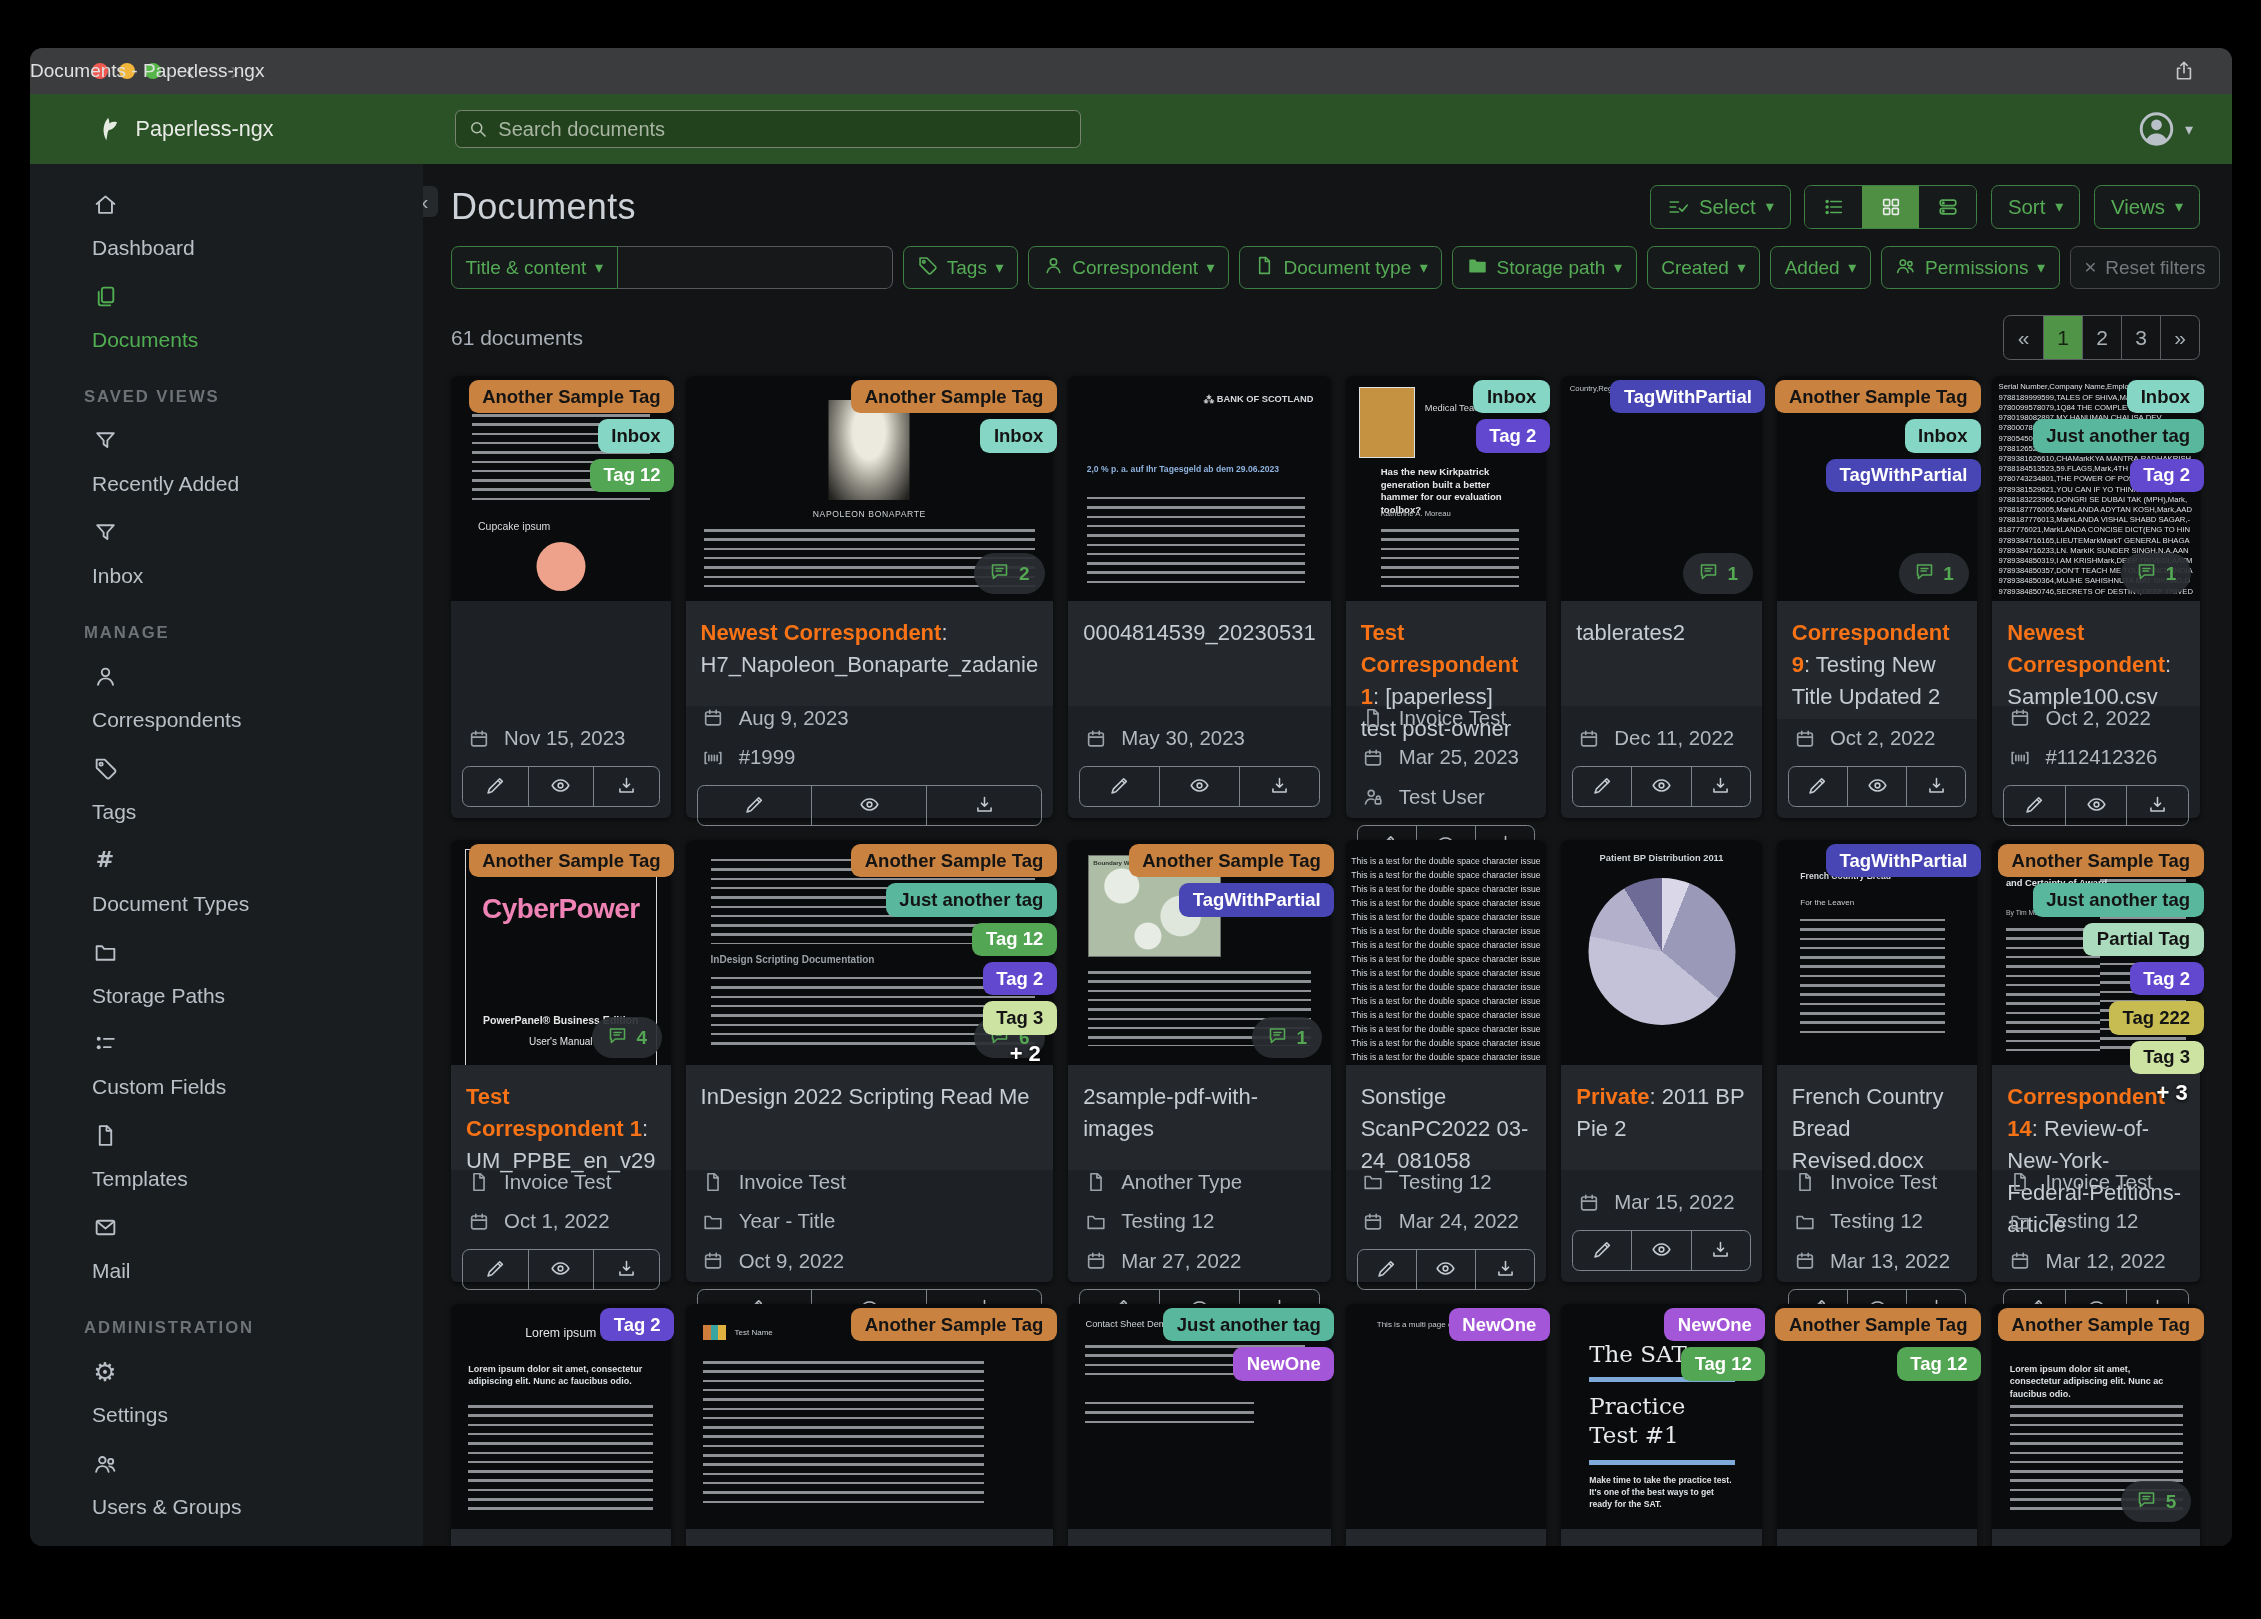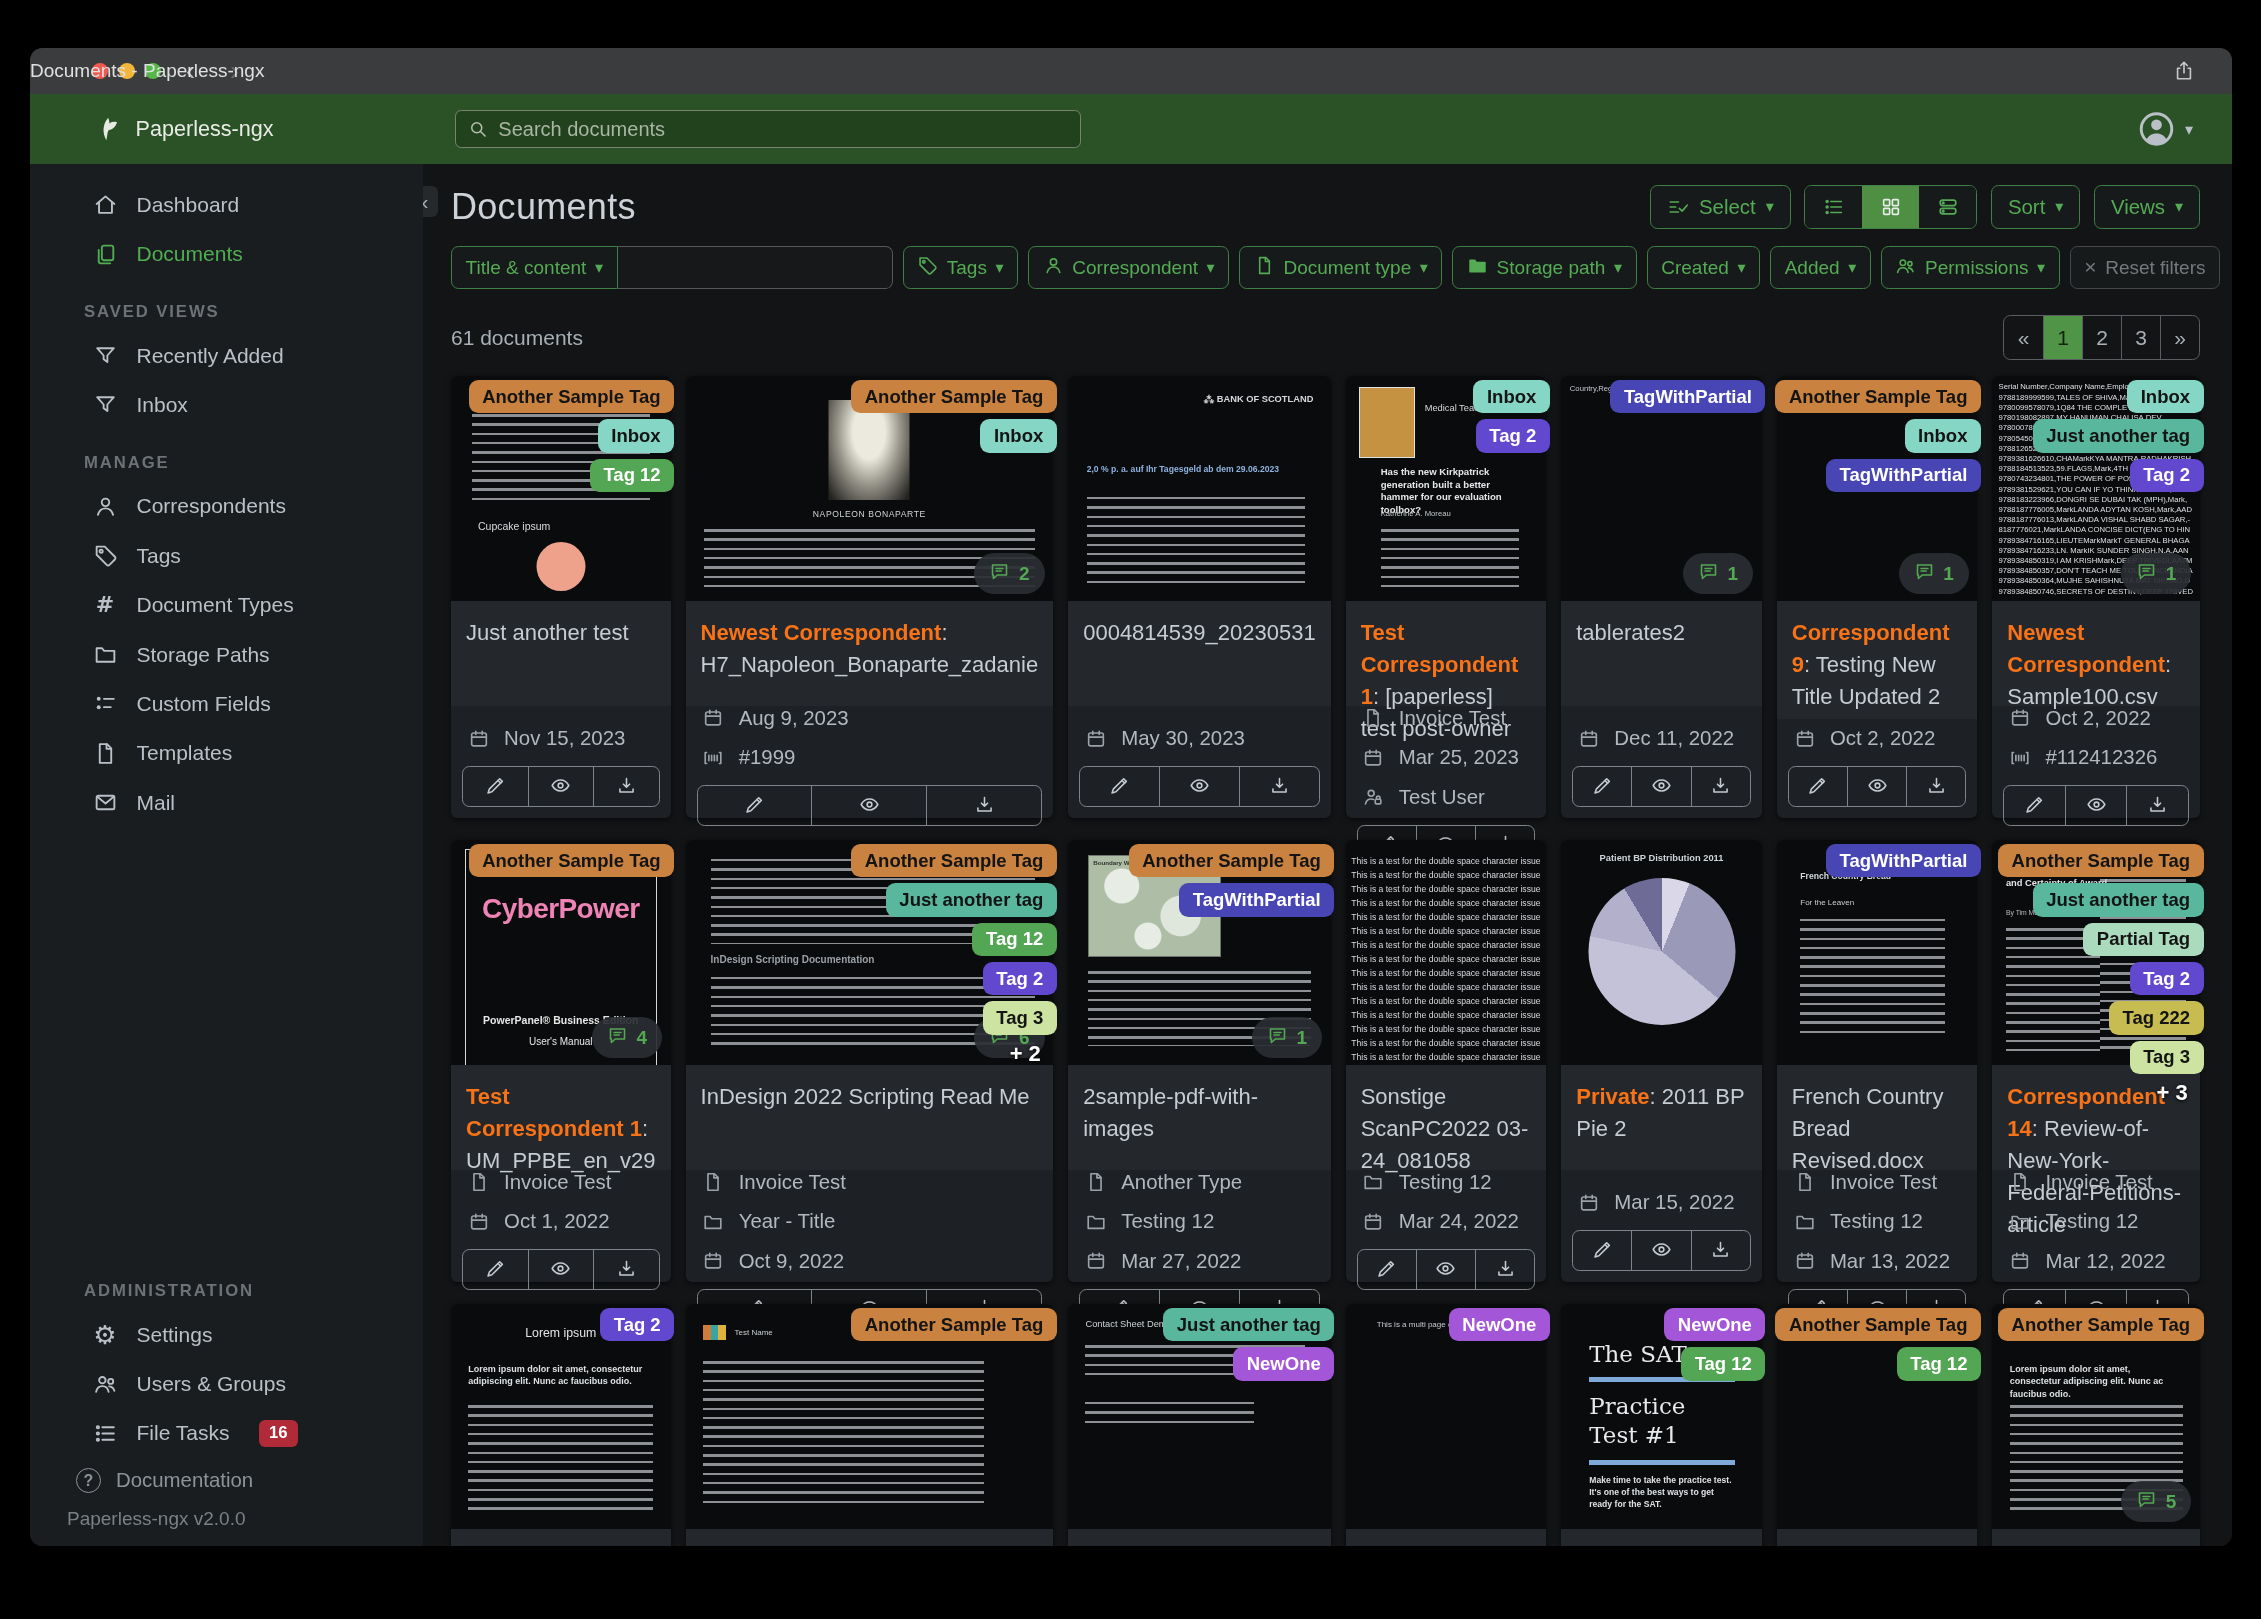--- a/index.html
+++ b/index.html
@@ -36,21 +36,21 @@
     display:flex; align-items:center; gap:10px; padding:0 12.3px; }
   .search svg { width:20px; height:20px; color:#b4c0ae; flex:none; }
   .search input { flex:1; background:transparent; border:none; outline:none; color:#d6ddd1; font-size:20px; font-family:"Liberation Sans",sans-serif; }
   .search input::placeholder { color:#a9b6a3; }
   .avatar-wrap { position:absolute; right:39px; top:50%; transform:translateY(-50%); display:flex; align-items:center; gap:8.6px; color:#b9c0c7; }
   .avatar-wrap svg { width:39px; height:39px; }
   .caret { font-size:16px; line-height:1; }
   
   .winbody { flex:1; display:flex; overflow:hidden; }
   .sidebar { width:393px; flex:none; background:#1a1d1f; display:flex; flex-direction:column; padding:16px 0 16px; overflow:hidden; }
-  .side-item { display:flex; align-items:center; gap:18.5px; padding:11.7px 10px 11.7px 62px; font-size:21px; color:#b9c0c7; }
+  .side-item { display:flex; align-items:flex-start; gap:18.5px; padding:11.7px 10px 11.7px 62px; font-size:21px; color:#b9c0c7;flex-direction:column; }
   .side-item .ic { width:26px; height:26px; display:flex; align-items:center; justify-content:center; flex:none; }
   .side-item .ic svg { width:25px; height:25px; }
   .side-item.active { color:#4fae52; }
   .side-sec { padding:23.5px 10px 8.6px 54px; font-size:16.7px; font-weight:bold; letter-spacing:1.9px; color:#6d7277; }
   .spacer { flex:1; }
   .badge { background:#b02a37; color:#fff; font-size:16.7px; font-weight:bold; padding:3.1px 10px; border-radius:6.2px; margin-left:11px; }
   .side-doc { display:flex; align-items:center; gap:15px; padding:10px 10px 8.6px 46px; font-size:20.4px; color:#8d939a; }
   .qicon { width:25px; height:25px; border:1.9px solid currentColor; border-radius:50%; display:flex; align-items:center; justify-content:center; font-size:16px; font-weight:bold; flex:none; }
   .version { padding:6.2px 10px 0 37px; font-size:19px; color:#7a8086; }
   
@@ -497,21 +497,20 @@
                 <span class="tt tt0">Adobe Acrobat PDF Files</span>
                 <span class="tt tt1">Cupcake ipsum</span>
                 <div class="fill"></div>
                 <div class="fill2"></div>
               </div>
               <div class="tags">
                 <span class="tag" style="background: rgb(201, 130, 63); color: rgb(20, 20, 20);">Another Sample Tag</span>
                 <span class="tag" style="background: rgb(134, 214, 198); color: rgb(20, 20, 20);">Inbox</span>
                 <span class="tag" style="background: rgb(83, 166, 83); color: rgb(255, 255, 255);">Tag 12</span>
               </div>
-              <div class="title-area"><span class="tmain">Just another test</span></div>
               <div class="meta">
                 <div class="meta-row">
                   <span class="ic">
                     <svg viewBox="0 0 24 24" fill="none" stroke="currentColor" stroke-width="1.8" stroke-linecap="round" stroke-linejoin="round">
                       <rect x="4" y="5.5" width="16" height="14" rx="2"></rect>
                       <path d="M4 10h16M8.5 3.5V7M15.5 3.5V7"></path>
                     </svg>
                   </span>
                   <span>Nov 15, 2023</span>
                 </div>

